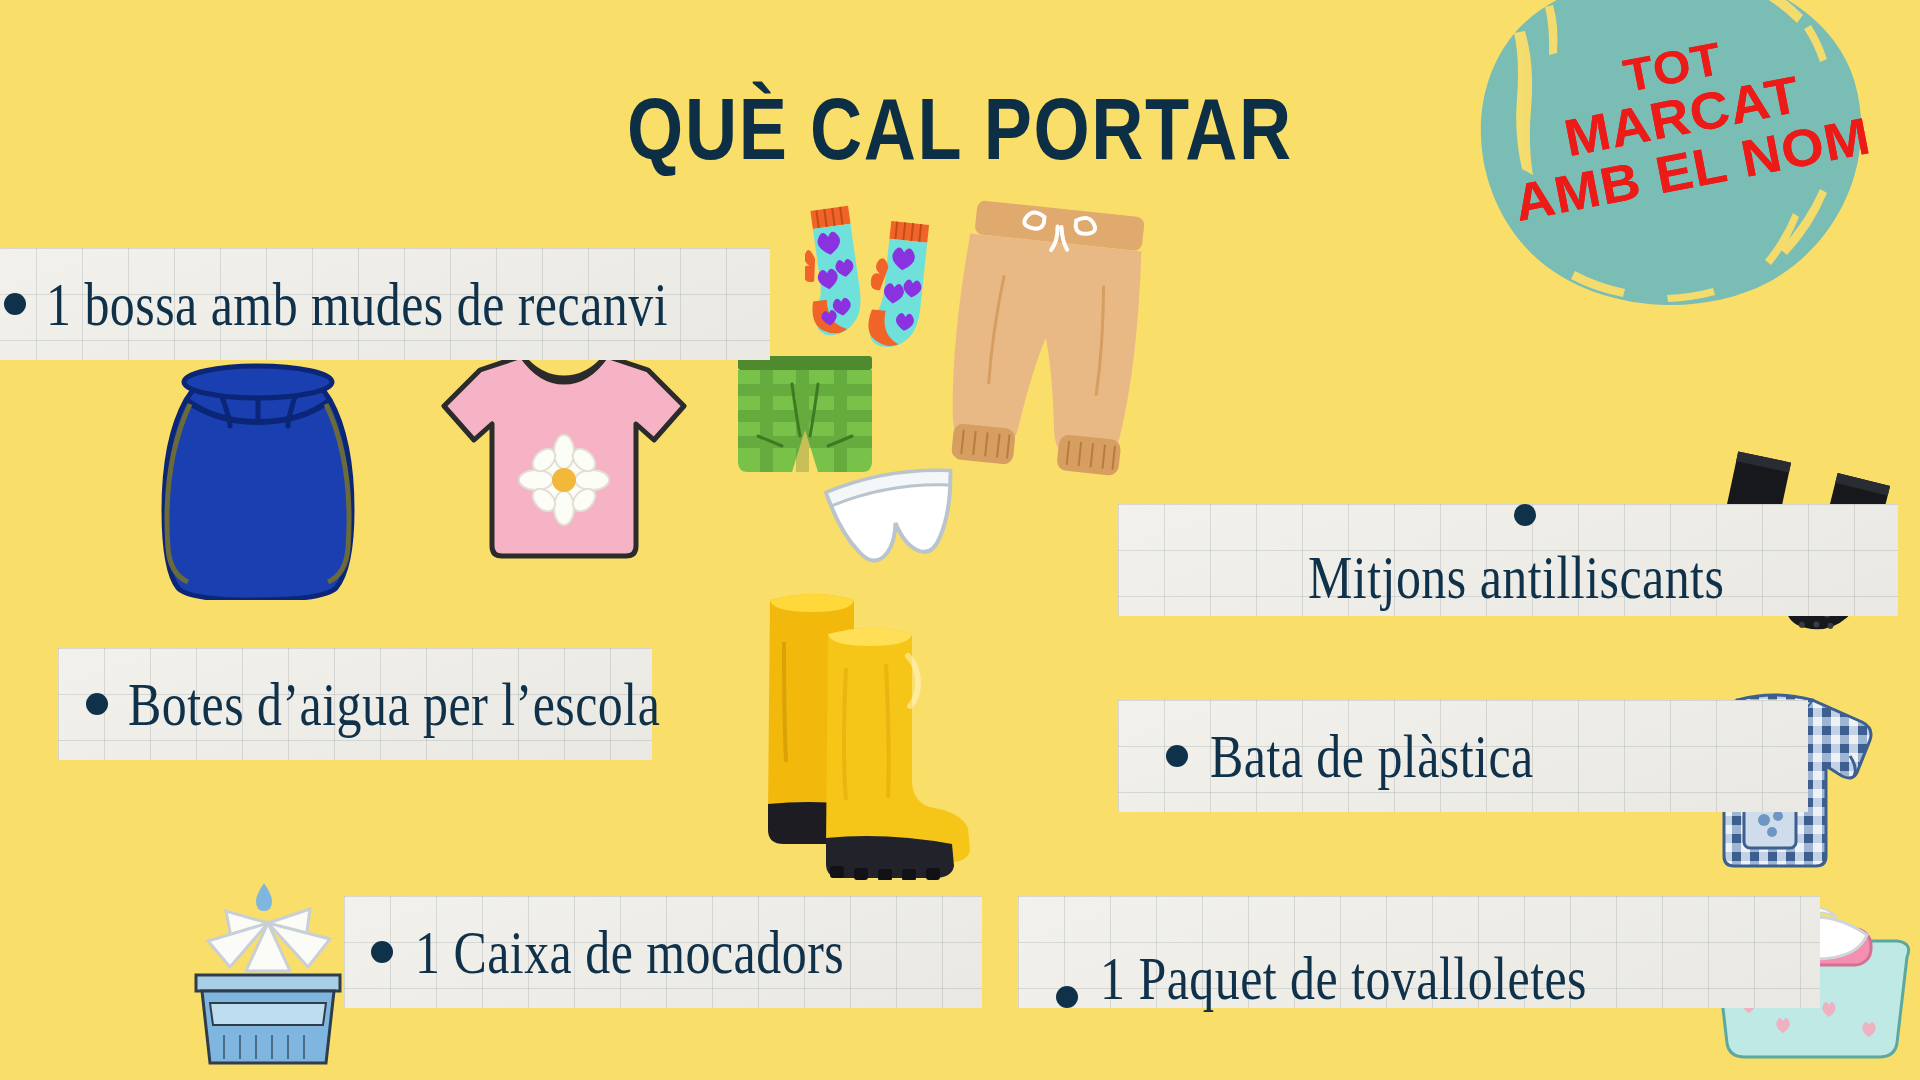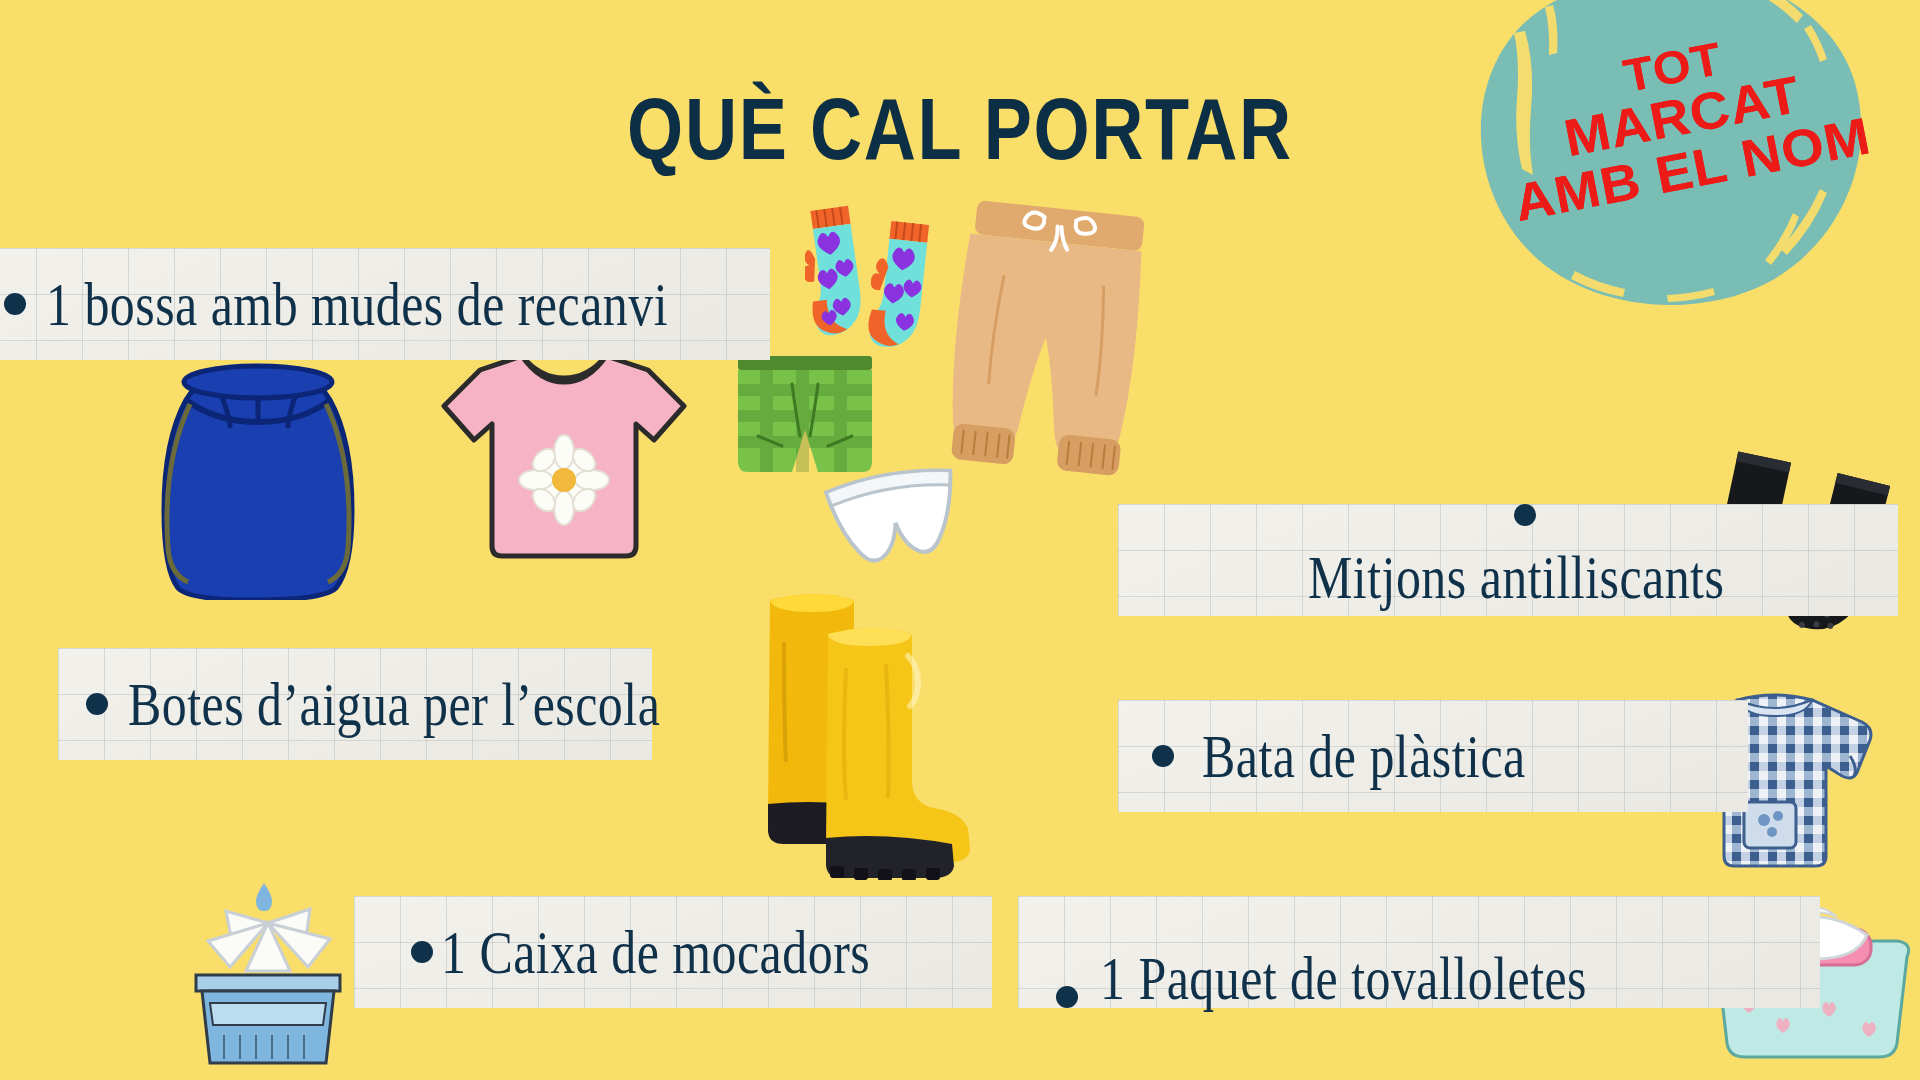--- a/index.html
+++ b/index.html
@@ -72,22 +72,22 @@
     white-space:nowrap;
     color:#10314a;
     transform:scaleY(1.18) scaleX(.96);
     transform-origin:left center;
   }
 
   
   #b1{ left:-10px;  top:248px; width:780px;  height:112px; padding-left:14px; gap:20px; }
   #b2{ left:58px;   top:648px; width:594px;  height:112px; padding-left:28px; gap:20px; }
   #b3{ left:1118px; top:504px; width:780px;  height:112px; padding-left:34px; gap:22px;flex-direction:column; }
-  #b4{ left:1118px; top:700px; width:630px;  height:112px; padding-left:34px; gap:28px; }
-  #b5{ left:344px;  top:896px; width:638px;  height:112px; padding-left:57px; gap:8px;margin-left:10px; }
+  #b4{ left:1118px; top:700px; width:690px;  height:112px; padding-left:48px; gap:22px; }
+  #b5{ left:344px;  top:896px; width:638px;  height:112px; padding-left:27px; gap:22px; }
   #b6{ left:1018px; top:896px; width:802px;  height:112px; padding-left:38px; gap:22px;align-items:flex-end; }
 
   
   .ill{ position:absolute; }
   #ill-bag     { left:130px;  top:330px;  width:280px; height:270px; }
   #ill-tshirt  { left:430px;  top:340px;  width:270px; height:230px; }
   #ill-shorts  { left:730px;  top:350px;  width:150px; height:145px; }
   #ill-socks   { left:805px;  top:205px;  width:150px; height:175px; }
   #ill-undies  { left:820px;  top:465px;  width:150px; height:110px; }
   #ill-pants   { left:925px;  top:200px;  width:240px; height:330px; }

